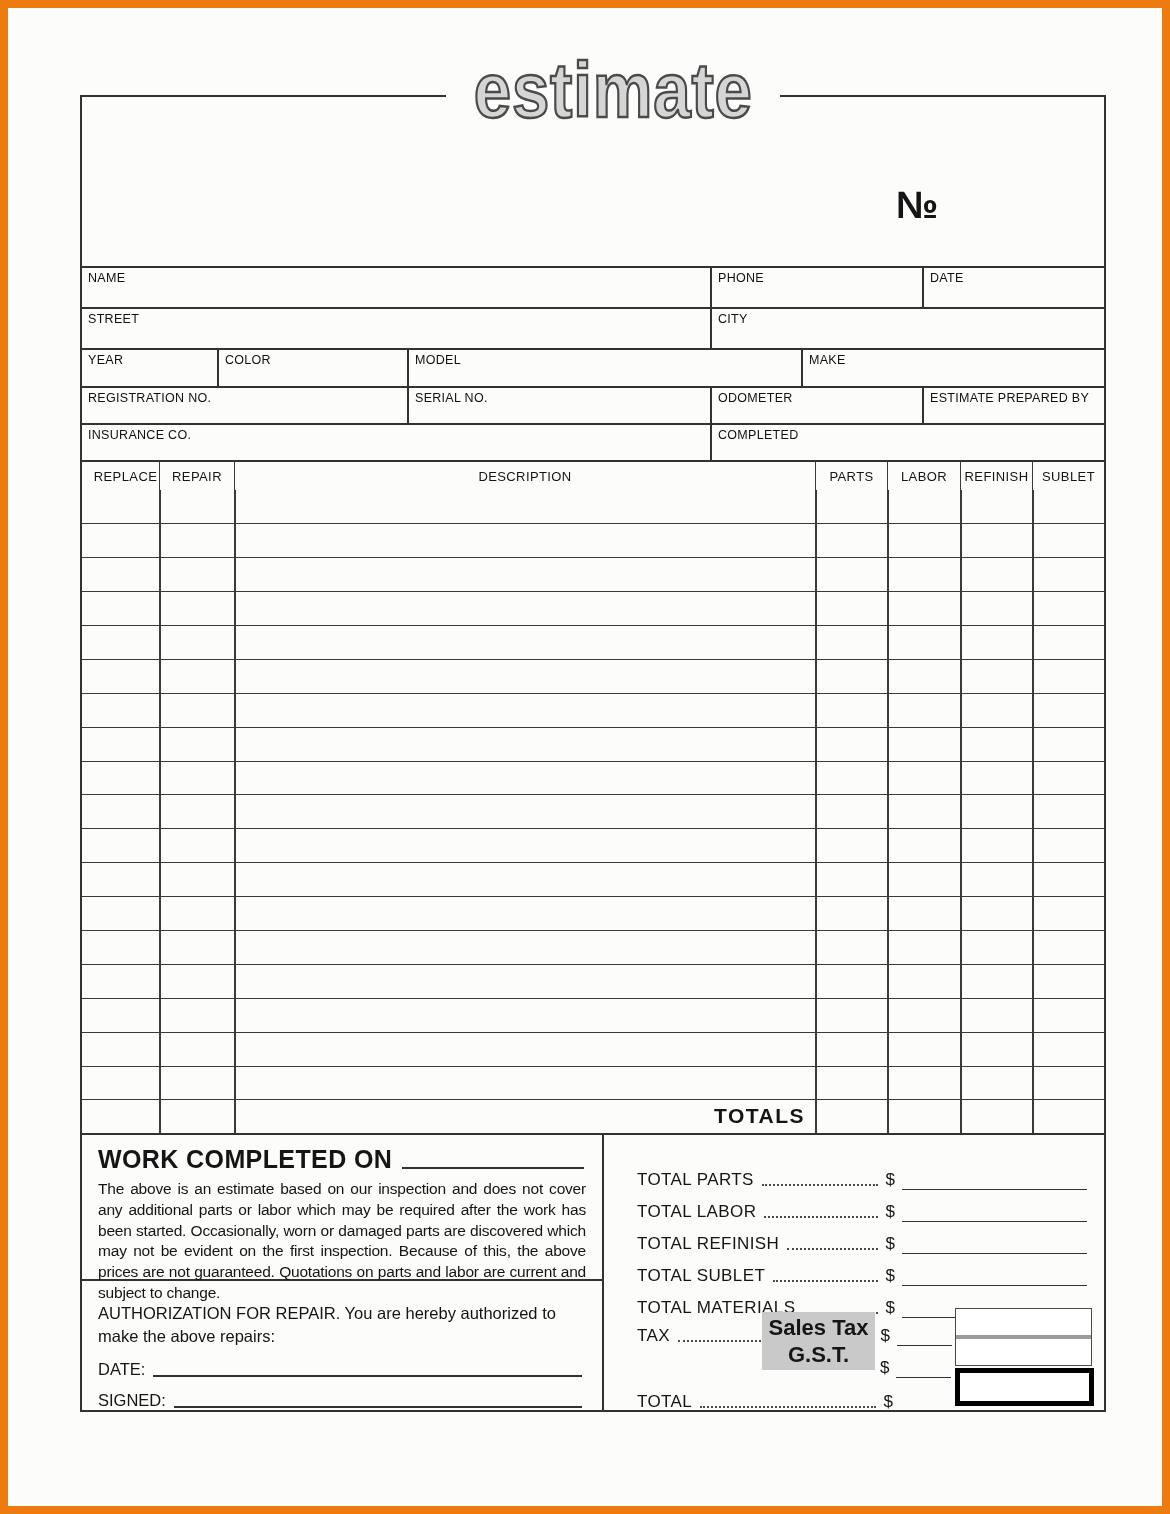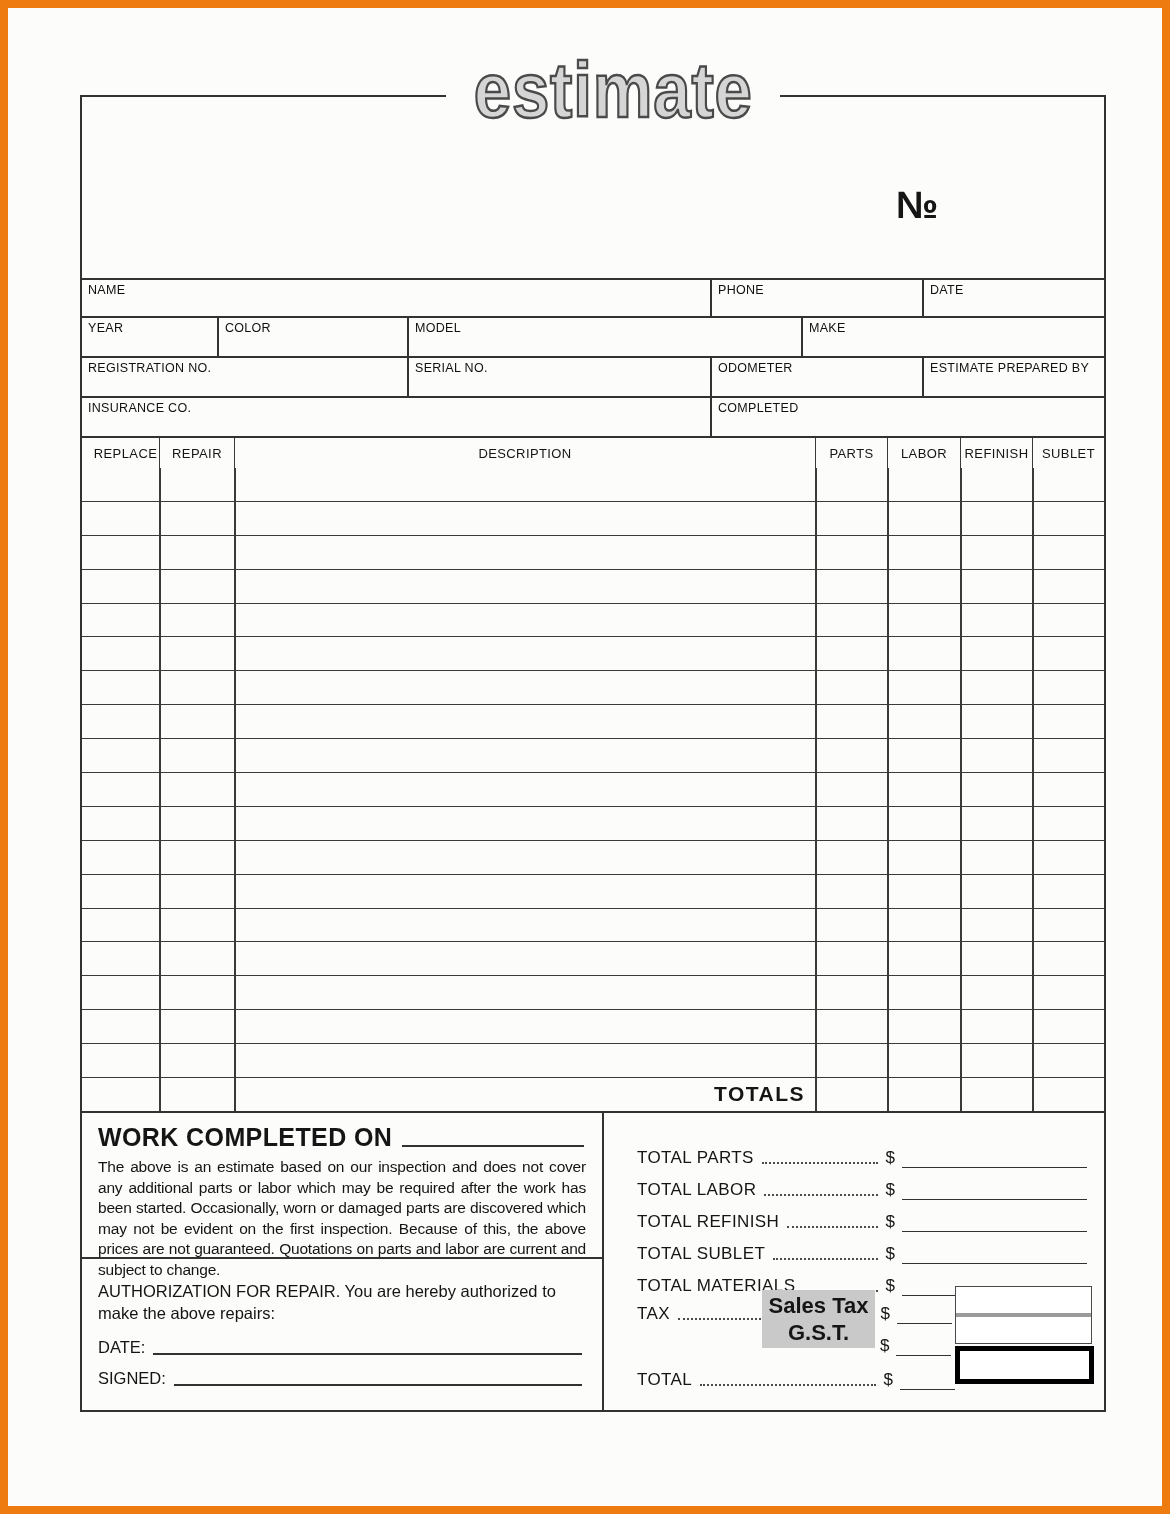--- a/index.html
+++ b/index.html
@@ -46,21 +46,21 @@
   }
   .header-space{height:181px;}
   
   .info-row{display:flex;border-top:2px solid var(--line);}
   .info-row .cell{
     position:relative;height:100%;
     font-size:12.5px;letter-spacing:.3px;
     padding:3px 0 0 6px;color:#101010;
   }
   .info-row .cell + .cell{border-left:2px solid var(--line);}
-  .h38{height:38px;} .h40{height:40px;}
+  .h38{height:44px;} .h40{height:40px;}
   .w628{width:628px;} .w212{width:212px;} .w182{flex:1;}
   .w394{flex:1;} .w135{width:135px;} .w190{width:190px;} .w303{width:303px;} .w325{width:325px;}
   
   .thead{display:flex;height:32px;border-top:2px solid var(--line);}
   .thead .hcell{
     display:flex;align-items:center;justify-content:center;
     font-size:13px;letter-spacing:.4px;
   }
   .thead .hcell + .hcell{border-left:1.6px solid var(--gridline);}
   .c0{width:77px;padding-left:10px;} .c1{width:75px;} .c2{width:581px;} .c3{width:72px;} .c4{width:73px;} .c5{width:72px;} .c6{flex:1;}
@@ -131,20 +131,24 @@
 
   <div class="form-box">
 
     <div class="header-space"></div>
 
     <div class="info-row h38">
       <div class="cell w628">NAME</div>
       <div class="cell w212">PHONE</div>
       <div class="cell w182">DATE</div>
     </div>
+    <div class="info-row h38">
+      <div class="cell w628">STREET</div>
+      <div class="cell w394">CITY</div>
+    </div>
     <div class="info-row h40">
       <div class="cell w135">YEAR</div>
       <div class="cell w190">COLOR</div>
       <div class="cell w394">MODEL</div>
       <div class="cell w303">MAKE</div>
     </div>
     <div class="info-row h40">
       <div class="cell w325">REGISTRATION NO.</div>
       <div class="cell w303">SERIAL NO.</div>
       <div class="cell w212">ODOMETER</div>

